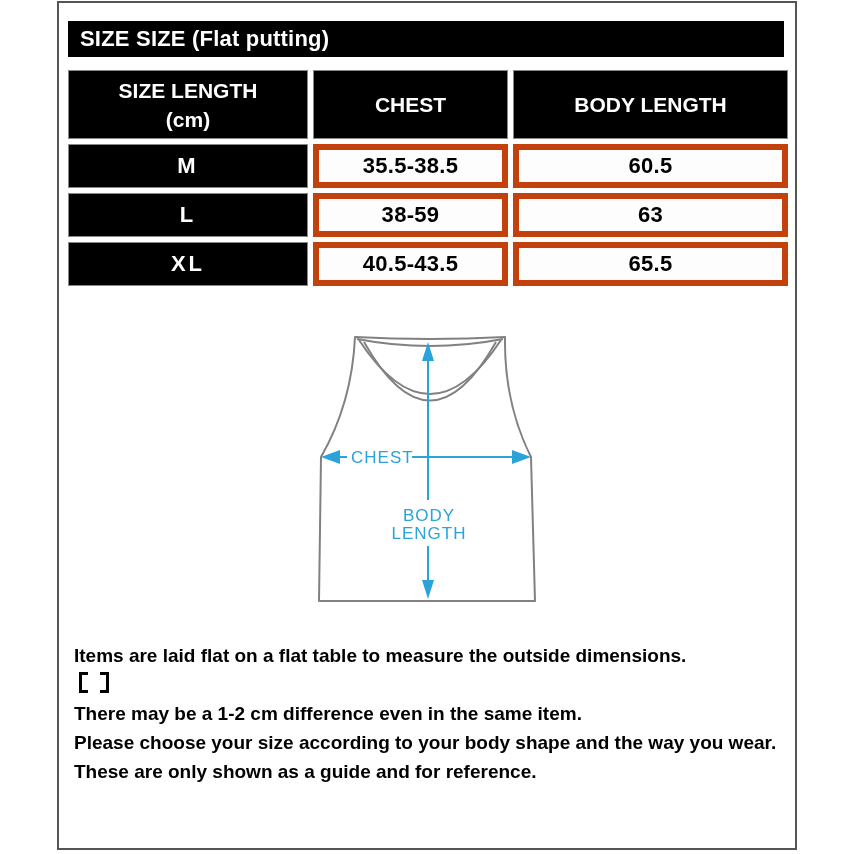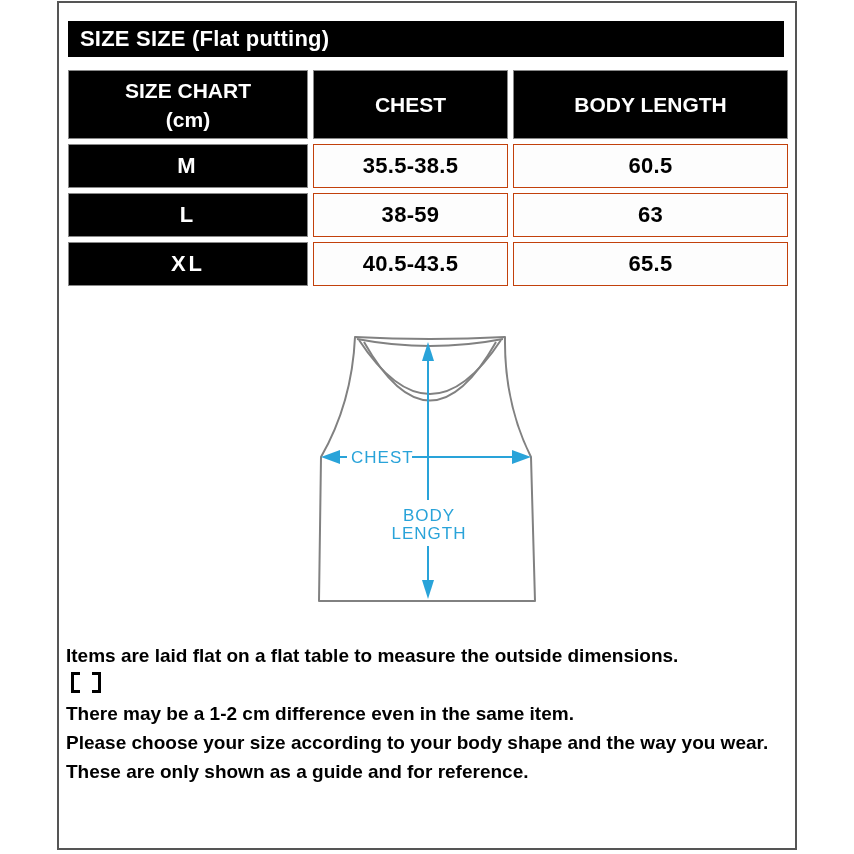--- a/index.html
+++ b/index.html
@@ -66,35 +66,35 @@
     font-size: 22px;
     height: 44px;
     border: 1px solid #888;
     letter-spacing: 3px;
   }
   .dcell {
     background: #fdfdfd;
     color: #000;
     font-size: 22px;
     height: 44px;
-    border: 1px solid #c2410c;
+    border: 6px solid #c2410c;
     letter-spacing: 0.3px;
   }
   
   svg.diagram {
     position: absolute;
     left: 295px; top: 320px;
   }
   svg.diagram text {
     font-family: "Liberation Sans", "DejaVu Sans", sans-serif;
   }
   
   .notes {
     position: absolute;
-    left: 66px; top: 641px;
+    left: 74px; top: 641px;
     width: 732px;
     font-size: 19px;
     line-height: 29px;
     font-weight: bold;
   }
   .notes p { margin: 0; }
   .notes p.unit-line { padding-left: 4px; }
   .brk {
     display: inline-block;
     width: 6px; height: 15px;
@@ -115,21 +115,21 @@
 
   <table class="size-table">
     <colgroup>
       <col style="width:240px">
       <col style="width:195px">
       <col style="width:275px">
     </colgroup>
     <tbody>
       <tr>
         <td class="hcell">
-          <div>SIZE CHART</div>
+          <div>SIZE LENGTH</div>
           <div>(cm)</div>
         </td>
         <td class="hcell">CHEST</td>
         <td class="hcell">BODY LENGTH</td>
       </tr>
       <tr>
         <td class="scell">M</td>
         <td class="dcell">35.5-38.5</td>
         <td class="dcell">60.5</td>
       </tr>

